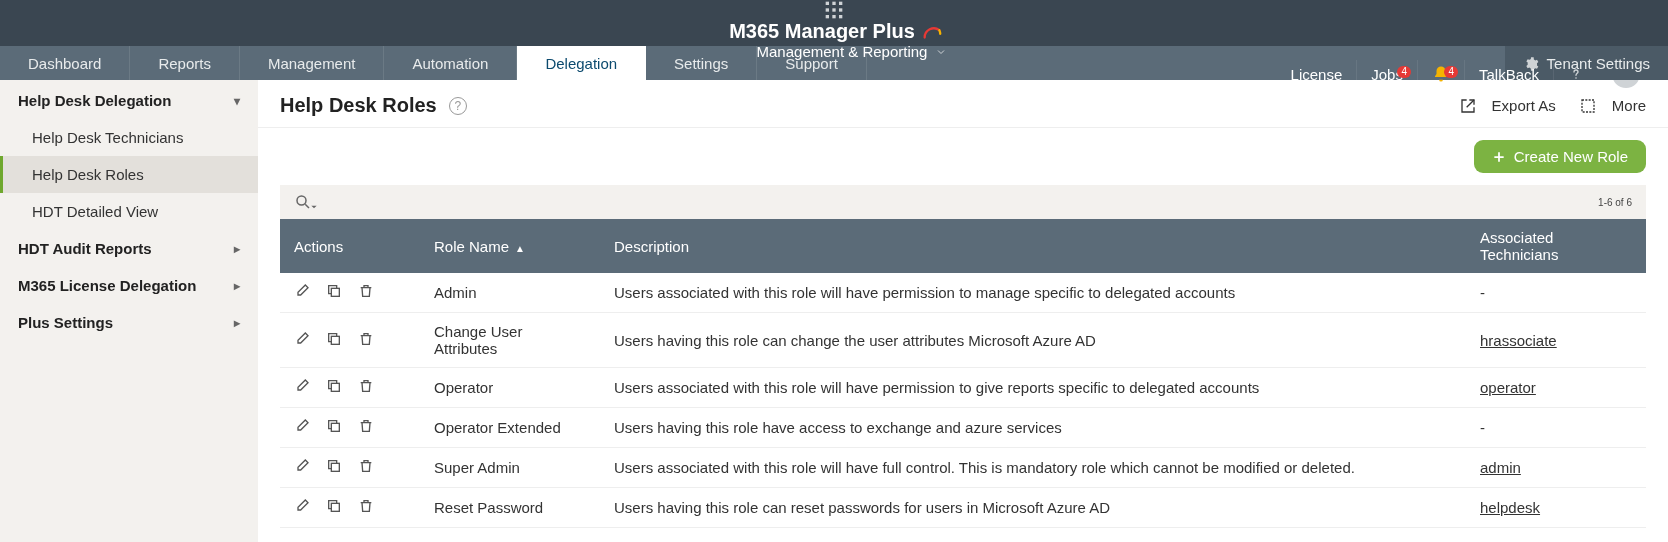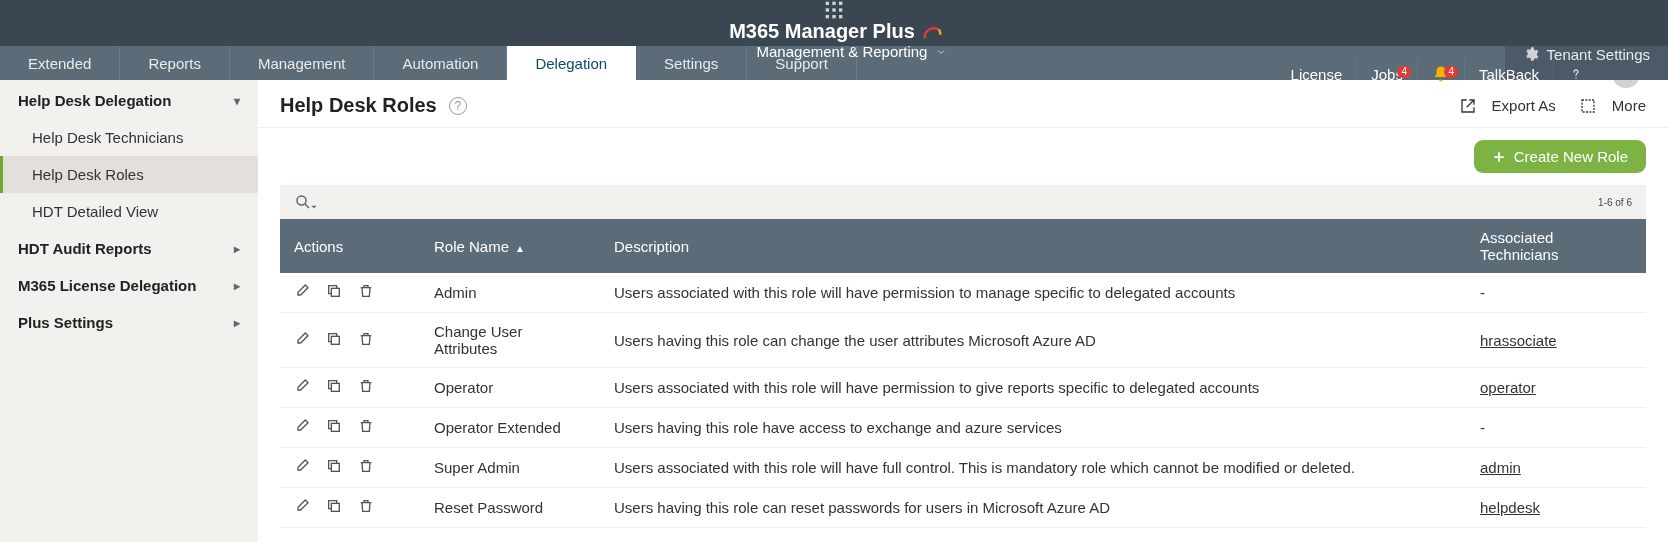--- a/index.html
+++ b/index.html
@@ -18,21 +18,21 @@
   .hr-item:first-child { border-left: none; }
   .badge { position: absolute; top: 6px; right: 6px; background: #e53935; color: #fff; font-size: 10px; border-radius: 6px; padding: 0 4px; line-height: 12px; min-width: 12px; text-align: center; }
   .user-icon-wrap { padding: 0 14px; display: flex; align-items: center; cursor: pointer; }
   .user-circle { width: 28px; height: 28px; border-radius: 50%; background: #cfd3d6; display: flex; align-items: center; justify-content: center; }
   
   
   .nav-bar { background: #5b6b78; height: 34px; display: flex; align-items: stretch; color: #e8ebec; }
   .nav-tab { padding: 0 28px; display: flex; align-items: center; cursor: pointer; font-size: 15px; border-right: 1px solid rgba(255,255,255,0.1); }
   .nav-tab.active { background: #fff; color: #0c4a6e; }
   .nav-right { margin-left: auto; display: flex; align-items: center; }
-  .tenant-btn { background: #4b5a66; padding: 0 18px; height: 100%; display: flex; align-items: flex-start; cursor: pointer; font-size: 15px; }
+  .tenant-btn { background: #4b5a66; padding: 8px 18px; height: 100%; display: flex; align-items: flex-end; cursor: pointer; font-size: 15px; }
   .tenant-btn svg { margin-right: 8px; }
   
   
   .main { display: flex; }
   .sidebar { width: 258px; background: #f3f1ee; min-height: 462px; padding-top: 2px; }
   .sb-item { padding: 10px 18px; cursor: pointer; display: flex; align-items: center; justify-content: space-between; font-size: 15px; color: #222; }
   .sb-item.bold { font-weight: 600; }
   .sb-sub { padding: 10px 18px 10px 32px; cursor: pointer; font-size: 15px; color: #333; }
   .sb-sub.active { background: #e3e0db; border-left: 3px solid #6fa82e; padding-left: 29px; }
   .caret { font-size: 12px; color: #666; }
@@ -127,21 +127,21 @@
       </div>
       <svg width="10" height="10" viewBox="0 0 24 24" fill="#cfd3d6" style="margin-left:4px">
           <path d="M6 9l6 6 6-6"></path>
         </svg>
     </div>
   </div>
 </div>
 
 <div class="nav-bar">
   <div class="nav-tab">
-      <span>Extended</span>
+      <span>Dashboard</span>
     </div>
   <div class="nav-tab">
       <span>Reports</span>
     </div>
   <div class="nav-tab">
       <span>Management</span>
     </div>
   <div class="nav-tab">
       <span>Automation</span>
     </div>

